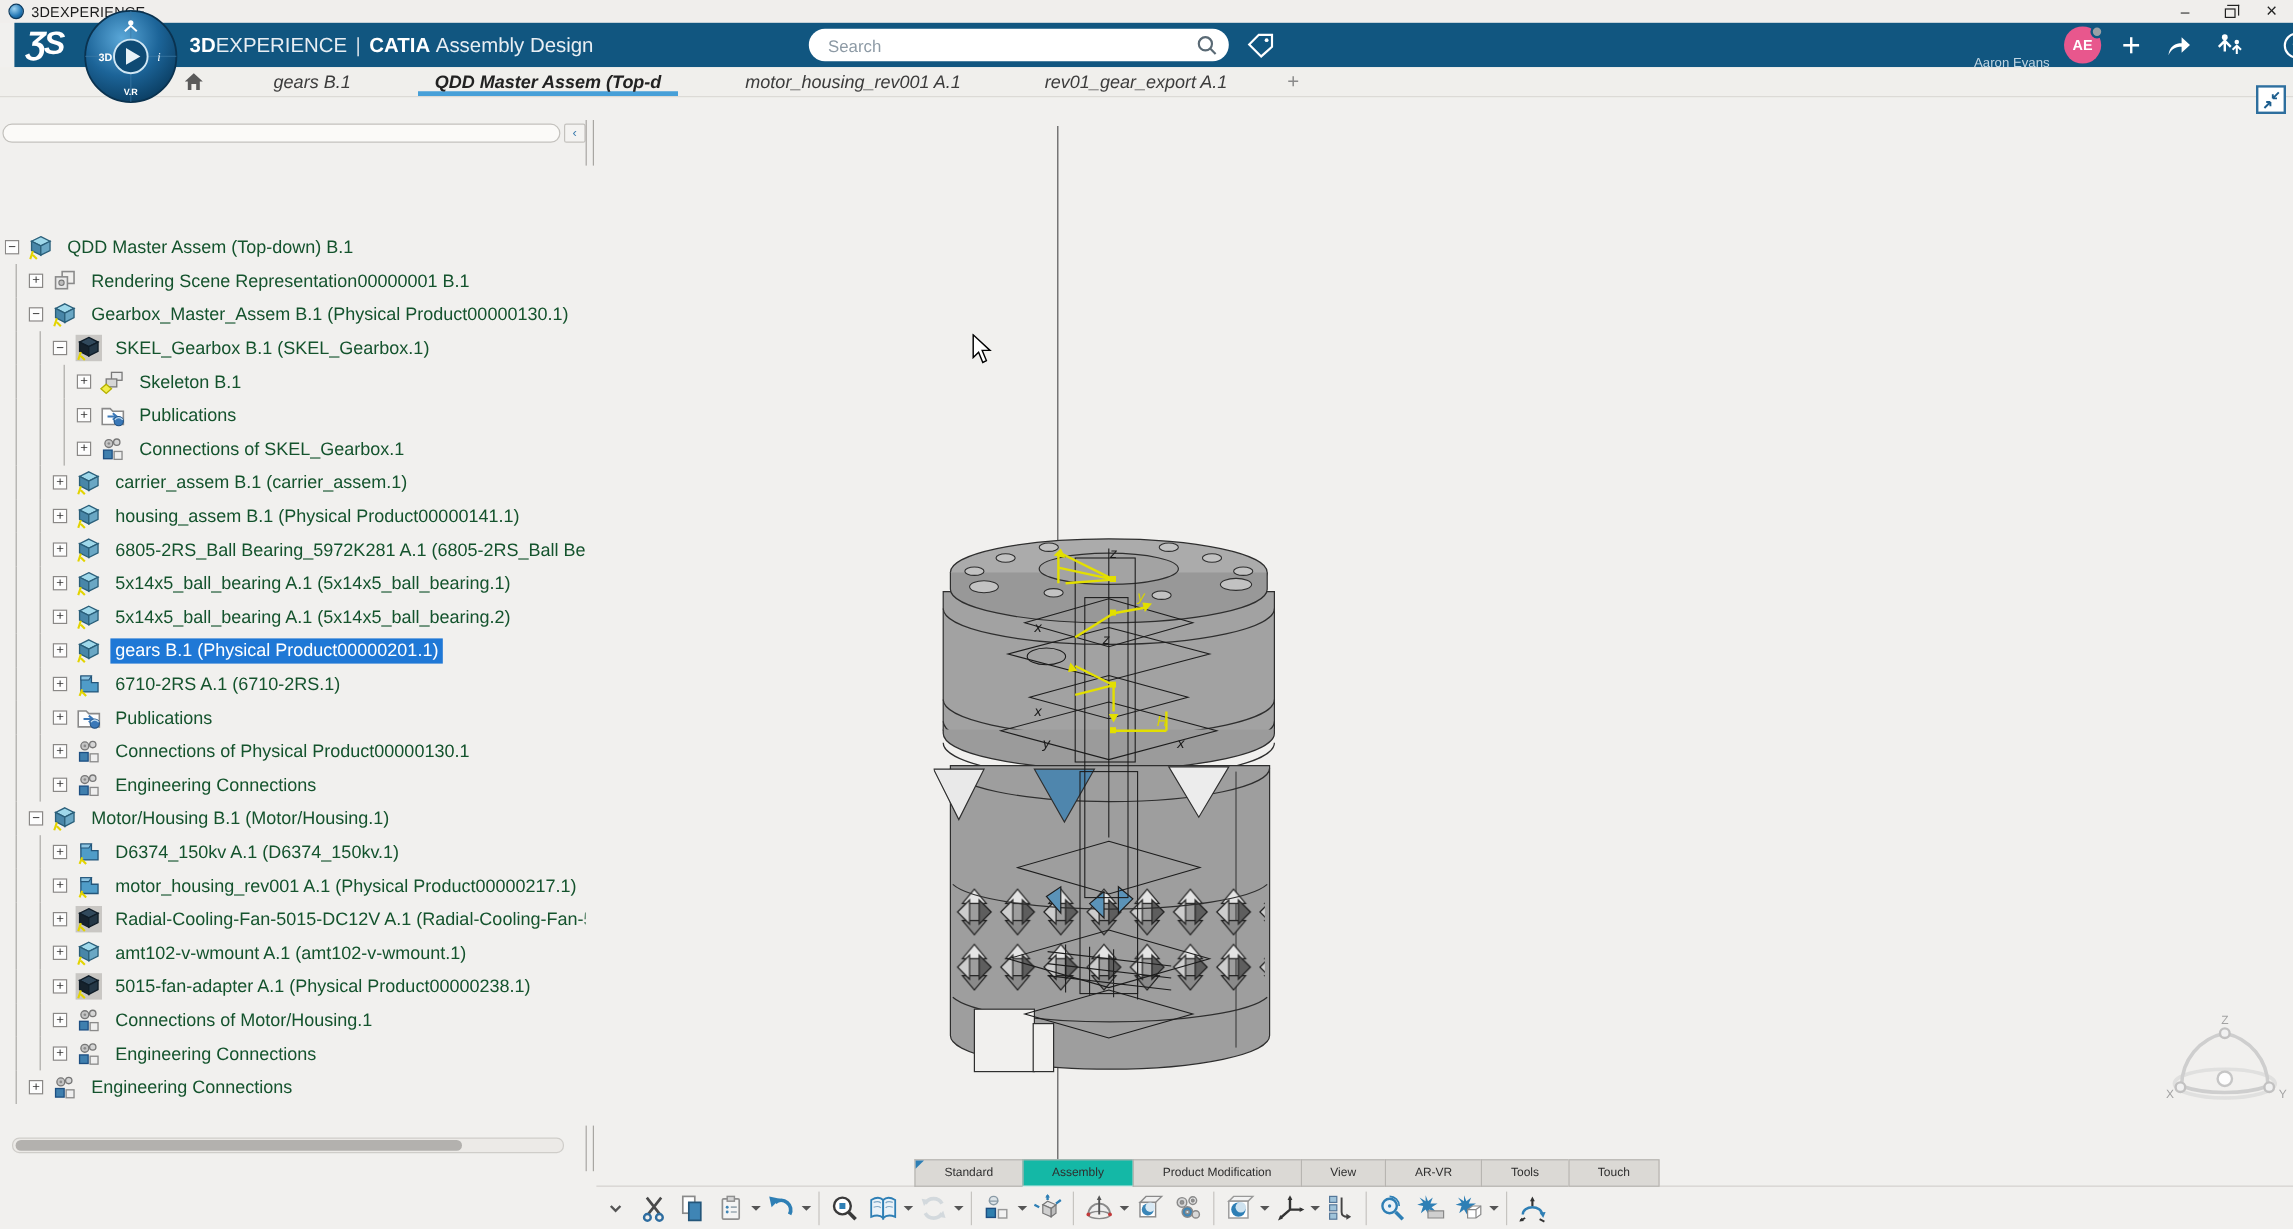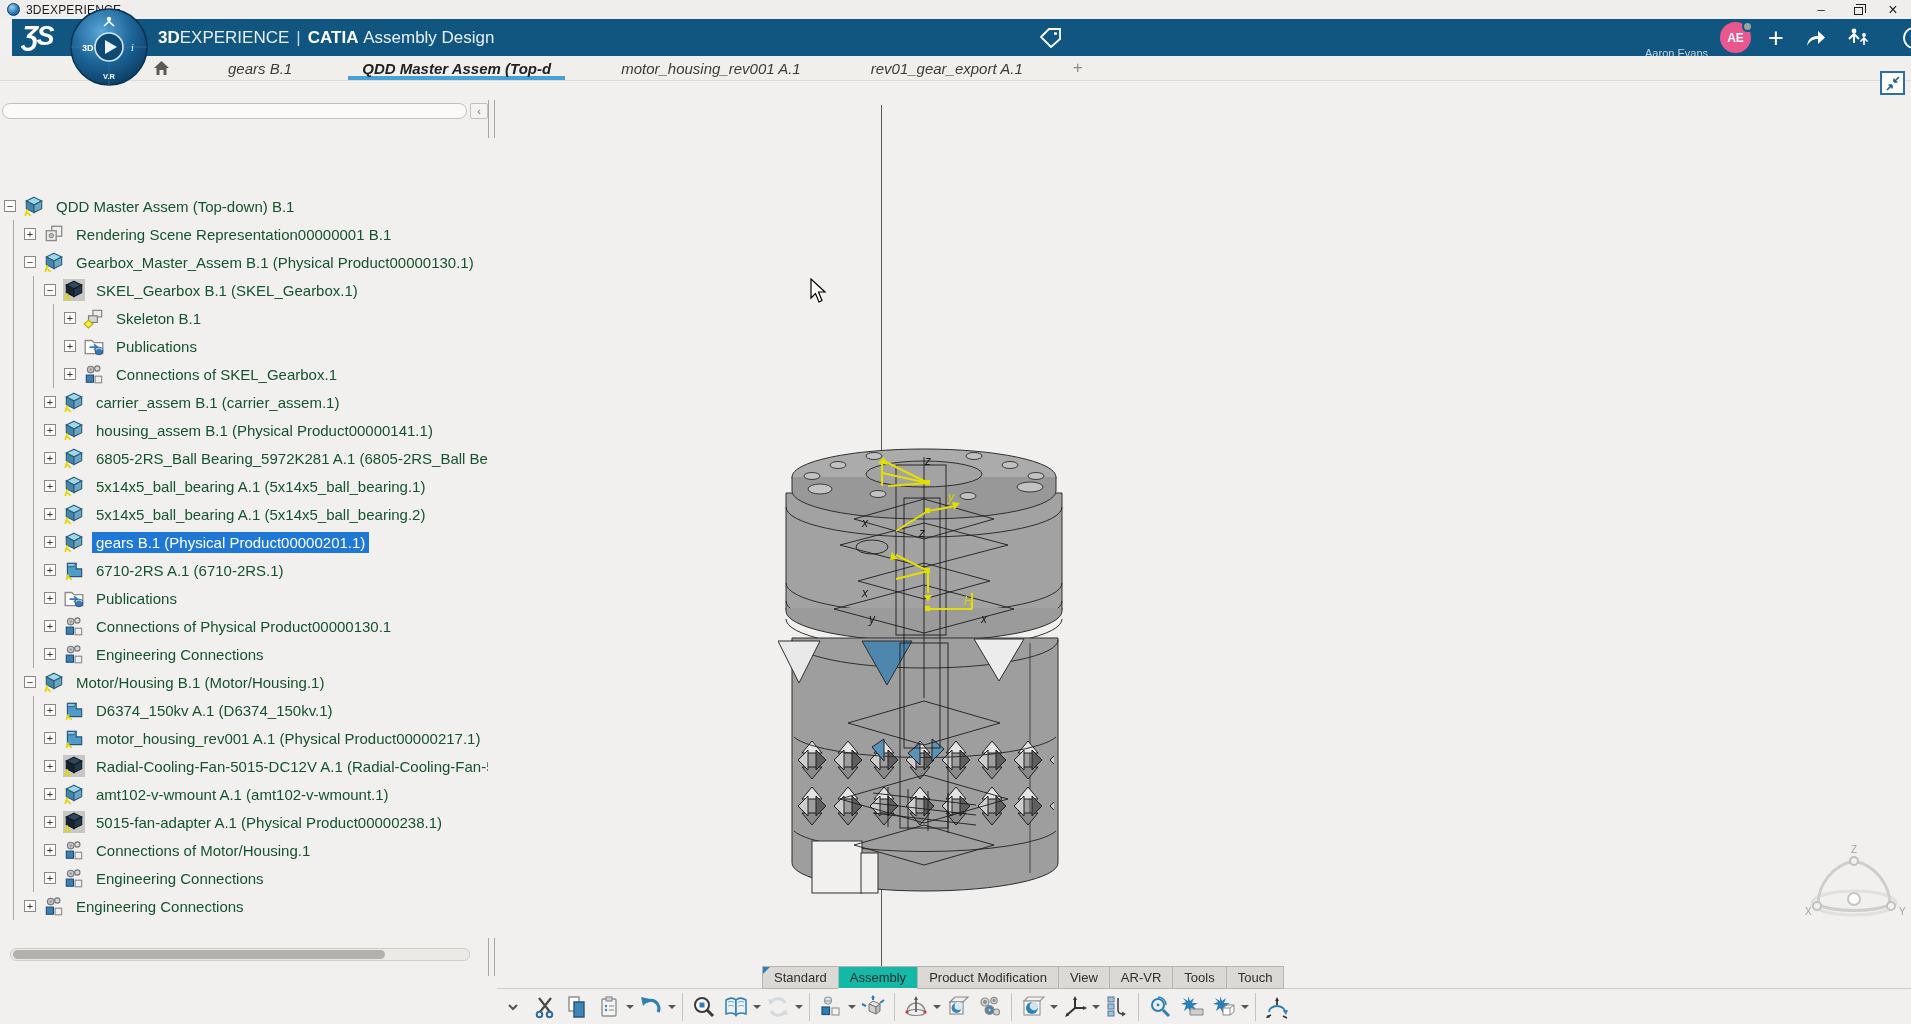--- a/index.html
+++ b/index.html
@@ -72,21 +72,21 @@
 
   
   .vline { position:absolute; left:881px; top:105px; width:1px; height:883px; background:#3d3d3d; opacity:.85; pointer-events:none; }
   .model { position:absolute; left:778px; top:443px; width:292px; height:462px; }
   .cursor { position:absolute; left:810px; top:278px; width:17px; height:26px; pointer-events:none; }
   .navcompass { position:absolute; left:1798px; top:843px; width:112px; height:92px; opacity:.9; }
   .axis-label { font-family:"Liberation Sans",sans-serif; font-size:12px; font-style:italic; }
 
   
   .ribbontabs { position:absolute; left:762px; top:966px; height:23px; display:flex; z-index:3; }
-  .rtab { position:relative; display:flex; align-items:center; padding:0 11px; font-size:13px; color:#2e2e2e; background:#dbd9d5; border:1px solid #b7b5b1; border-right:none; cursor:pointer; }
+  .rtab { position:relative; display:flex; align-items:center; padding:0 24px; font-size:10px; color:#2e2e2e; background:#dbd9d5; border:1px solid #b7b5b1; border-right:none; cursor:pointer; }
   .rtab:last-child { border-right:1px solid #b7b5b1; }
   .rtab.active { background:#14b8a6; border-bottom-color:#f7f6f4; }
   .rtab.corner::before { content:''; position:absolute; left:0; top:0; border-top:7px solid #2e7fb5; border-right:7px solid transparent; }
   .toolstrip-line { position:absolute; left:497px; top:988px; width:1414px; height:1px; background:#cfcdc9; }
   .toolbar { position:absolute; left:497px; top:989px; width:1414px; height:35px; display:flex; align-items:center; background:#f1f0ee; }
   .tbtn { display:flex; align-items:center; justify-content:center; width:32px; height:32px; border:none; background:transparent; cursor:pointer; }
   .tbtn svg { width:26px; height:26px; }
   .tbtn.disabled { opacity:.4; }
   .tcaret { width:10px; height:32px; display:flex; align-items:center; justify-content:center; cursor:pointer; }
   .tcaret::after { content:''; border-left:4px solid transparent; border-right:4px solid transparent; border-top:4px solid #555; }
@@ -275,20 +275,27 @@
           <i></i>
         </div>
       <div class="wc" style="font-size:16px;">×</div>
     </div>
   </div>
 
   <div class="header">
     <div class="ds-logo">ƷS</div>
     <div class="brand">
       <b>3D</b><span>EXPERIENCE</span><span class="pipe">|</span><b>CATIA</b>&nbsp;<span>Assembly Design</span>
+    </div>
+    <div class="searchwrap">
+      <input placeholder="Search" style="">
+      <svg width="20" height="20" viewBox="0 0 20 20">
+        <circle cx="8.5" cy="8.5" r="5.5" fill="none" stroke="#5a6a75" stroke-width="1.8"></circle>
+        <path d="M12.5,12.5 L17,17" stroke="#5a6a75" stroke-width="1.8"></path>
+      </svg>
     </div>
     <svg class="tagbtn" viewBox="0 0 26 24">
       <polygon points="3,11 11,3 22,3 22,13 13,21" fill="none" stroke="#fff" stroke-width="1.8"></polygon>
       <circle cx="17.5" cy="7.5" r="1.6" fill="#fff"></circle>
     </svg>
     <div class="userblock">
       <div class="uname">Aaron Evans</div>
       <div class="uctx"><span>EVANS_A - OI000499668 | QDD Act...</span><span class="caret">⌄</span></div>
     </div>
     <div class="avatar">

